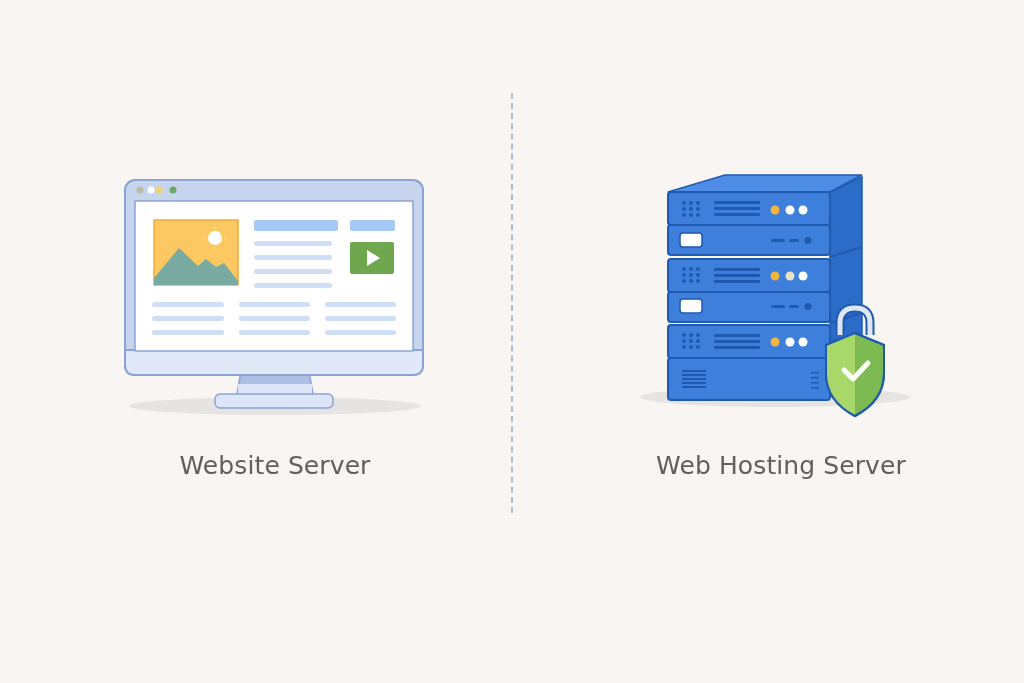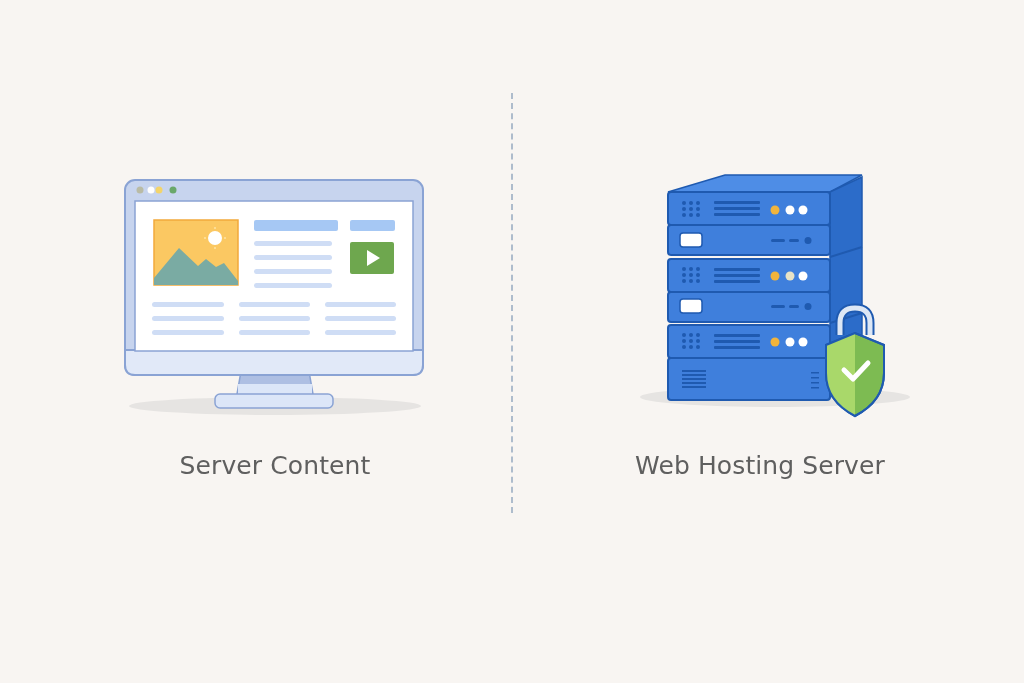--- a/index.html
+++ b/index.html
@@ -11,21 +11,21 @@
   }
   .caption {
     position: absolute;
     font-size: 25px;
     color: #5f5f5f;
     white-space: nowrap;
     text-align: center;
     letter-spacing: 0.1px;
   }
   #left-caption { left: 150px; top: 451px; width: 250px; }
-  #right-caption { left: 614px; top: 451px; width: 292px; }
+  #right-caption { left: 635px; top: 451px; width: 292px; }
   .divider {
     position: absolute; left: 511px; top: 93px; width: 0; height: 420px;
     border-left: 2px dashed #aebccc;
   }
   svg { position: absolute; overflow: visible; }
 </style>
 </head>
 <body>
 
 <div class="divider"></div>
@@ -81,21 +81,21 @@
     <rect x="205" y="132" width="71" height="5" rx="2.5"></rect>
     <rect x="32" y="146" width="72" height="5" rx="2.5"></rect>
     <rect x="119" y="146" width="71" height="5" rx="2.5"></rect>
     <rect x="205" y="146" width="71" height="5" rx="2.5"></rect>
     <rect x="32" y="160" width="72" height="5" rx="2.5"></rect>
     <rect x="119" y="160" width="71" height="5" rx="2.5"></rect>
     <rect x="205" y="160" width="71" height="5" rx="2.5"></rect>
   </g>
 </svg>
 
-<div class="caption" id="left-caption">Server Content</div>
+<div class="caption" id="left-caption">Website Server</div>
 
 <svg width="290" height="260" style="left:630px; top:165px;" viewBox="0 0 290 260">
 
   <ellipse cx="145" cy="232" rx="135" ry="10" fill="#e6e4e2"></ellipse>
 
   <path d="M38 27 L95 10 L232 10 L200 27 Z" fill="#4e8de6" stroke="#1f5ab0" stroke-width="1.5"></path>
 
   <path d="M200 27 L232 12 L232 222 L200 232 Z" fill="#2c6cc9" stroke="#1f5ab0" stroke-width="1.5"></path>
   <g stroke="#1f5ab0" stroke-width="2">
     <line x1="200" y1="92" x2="232" y2="82"></line>

